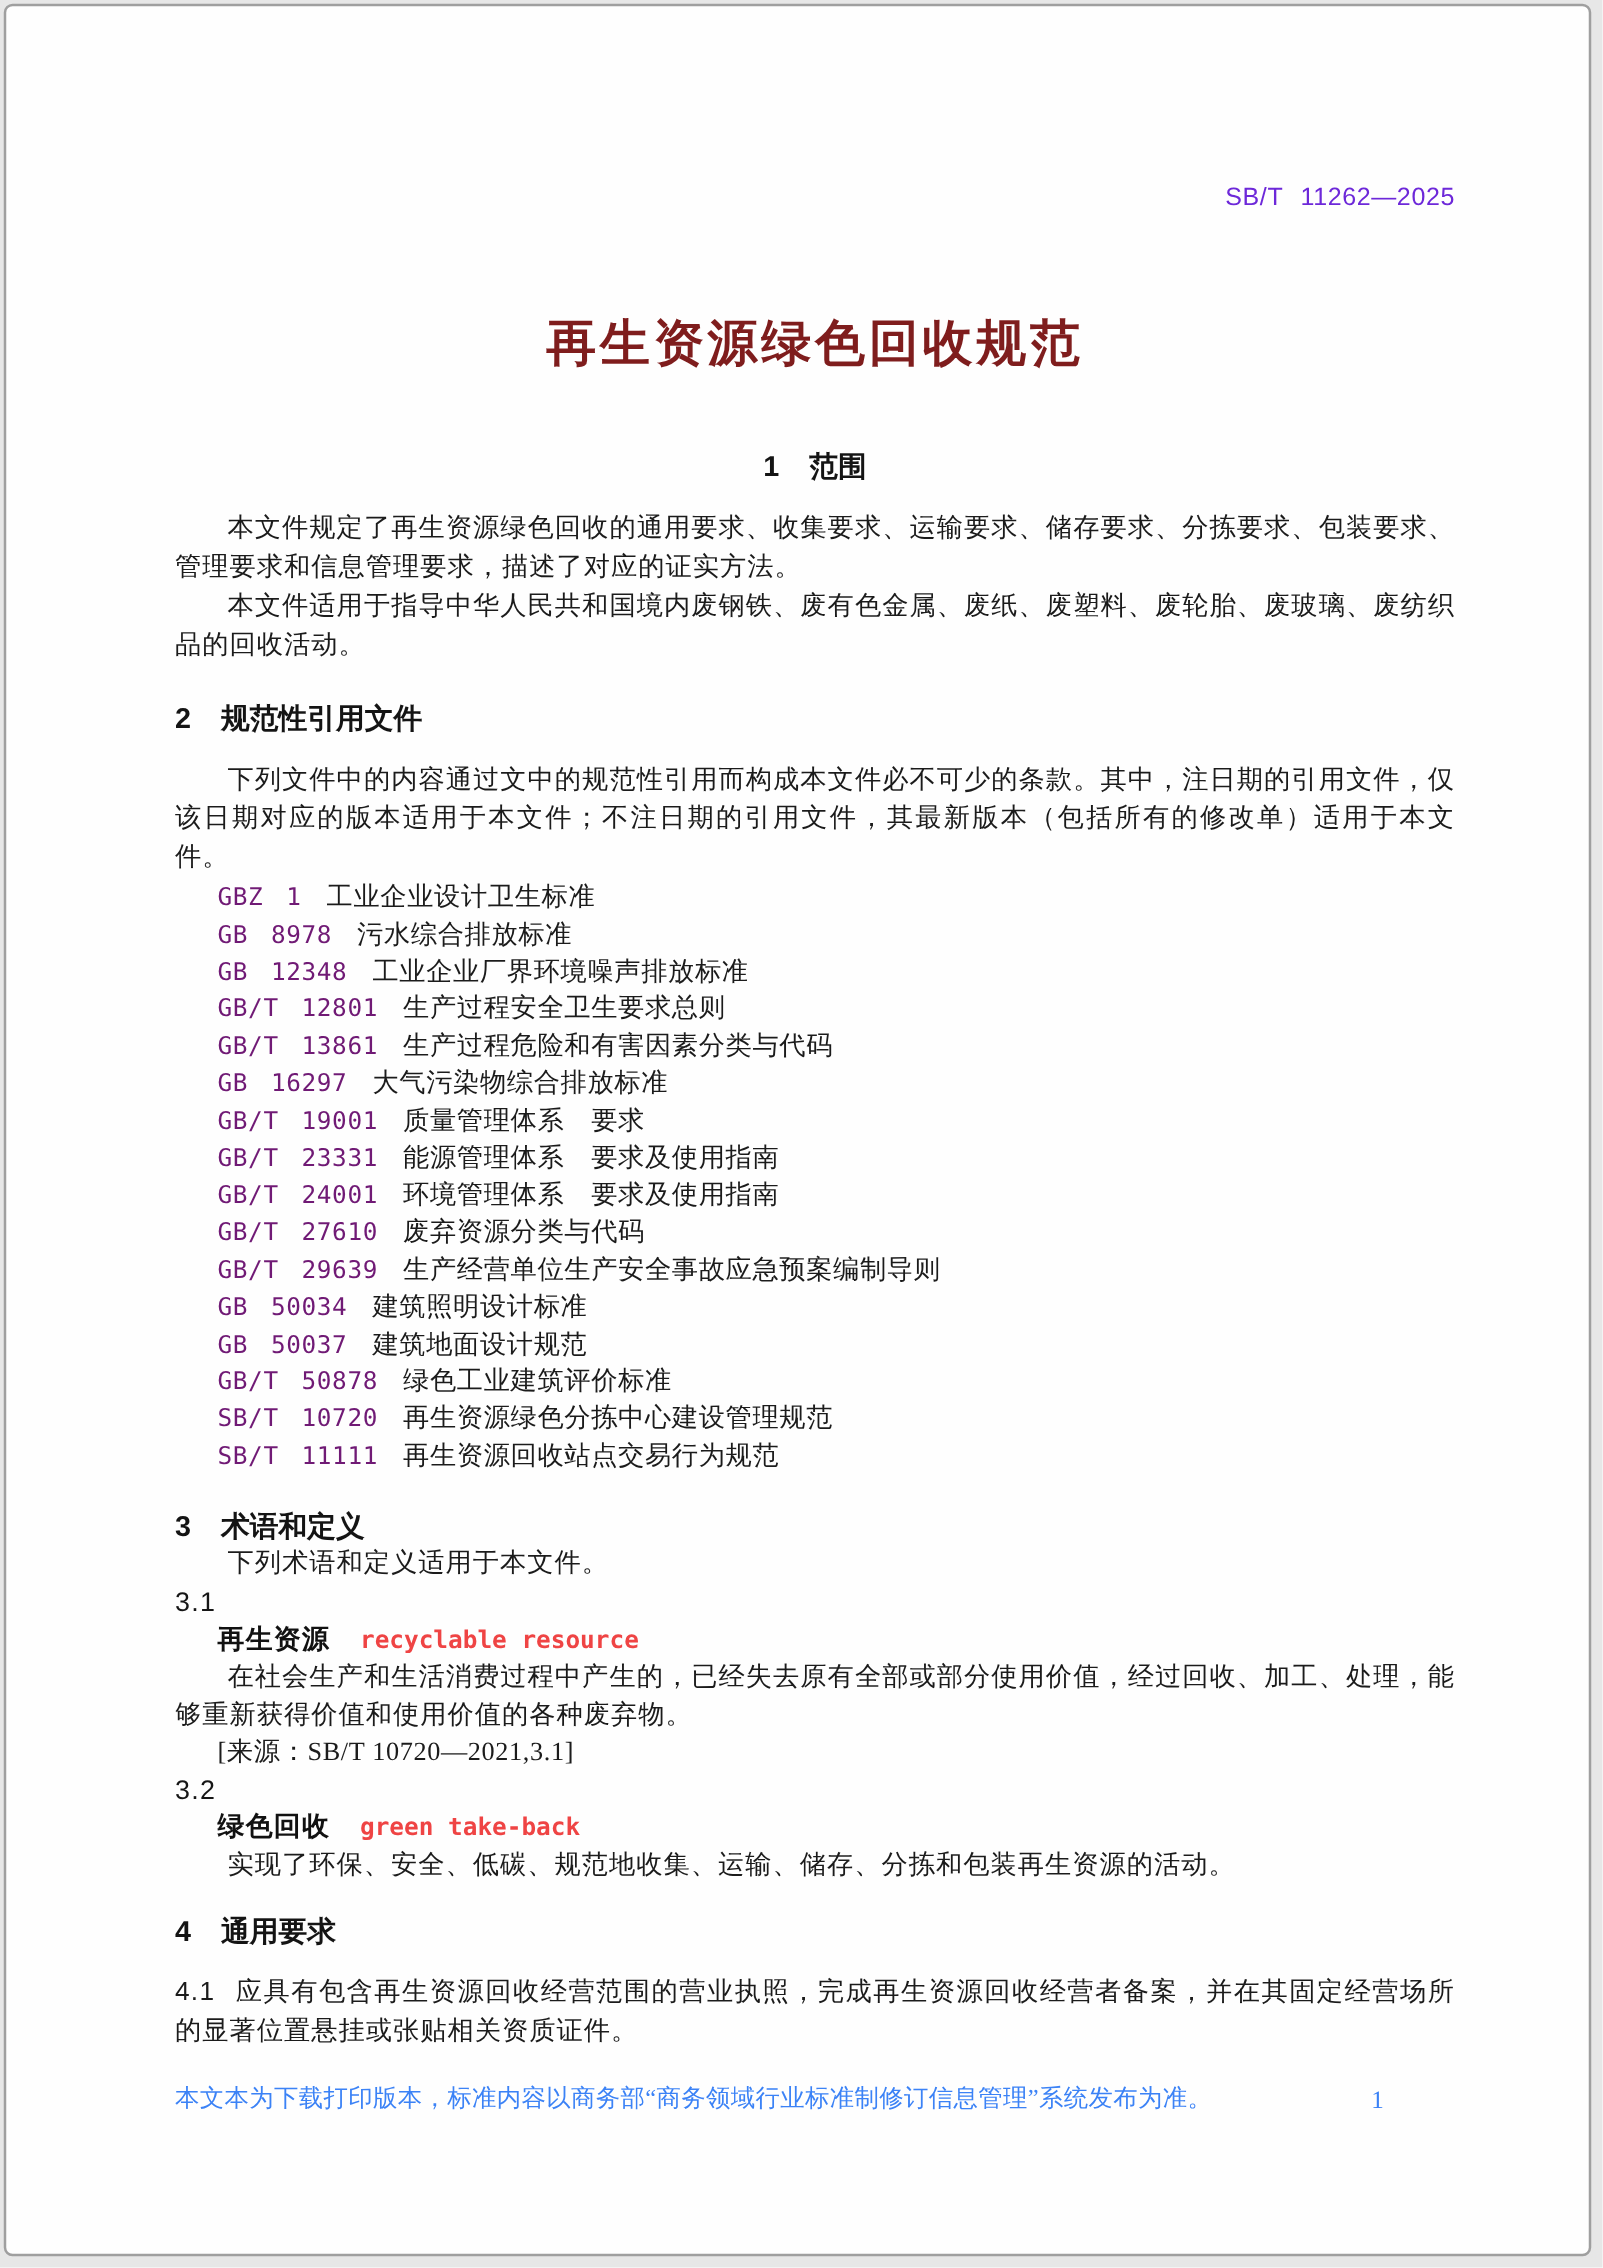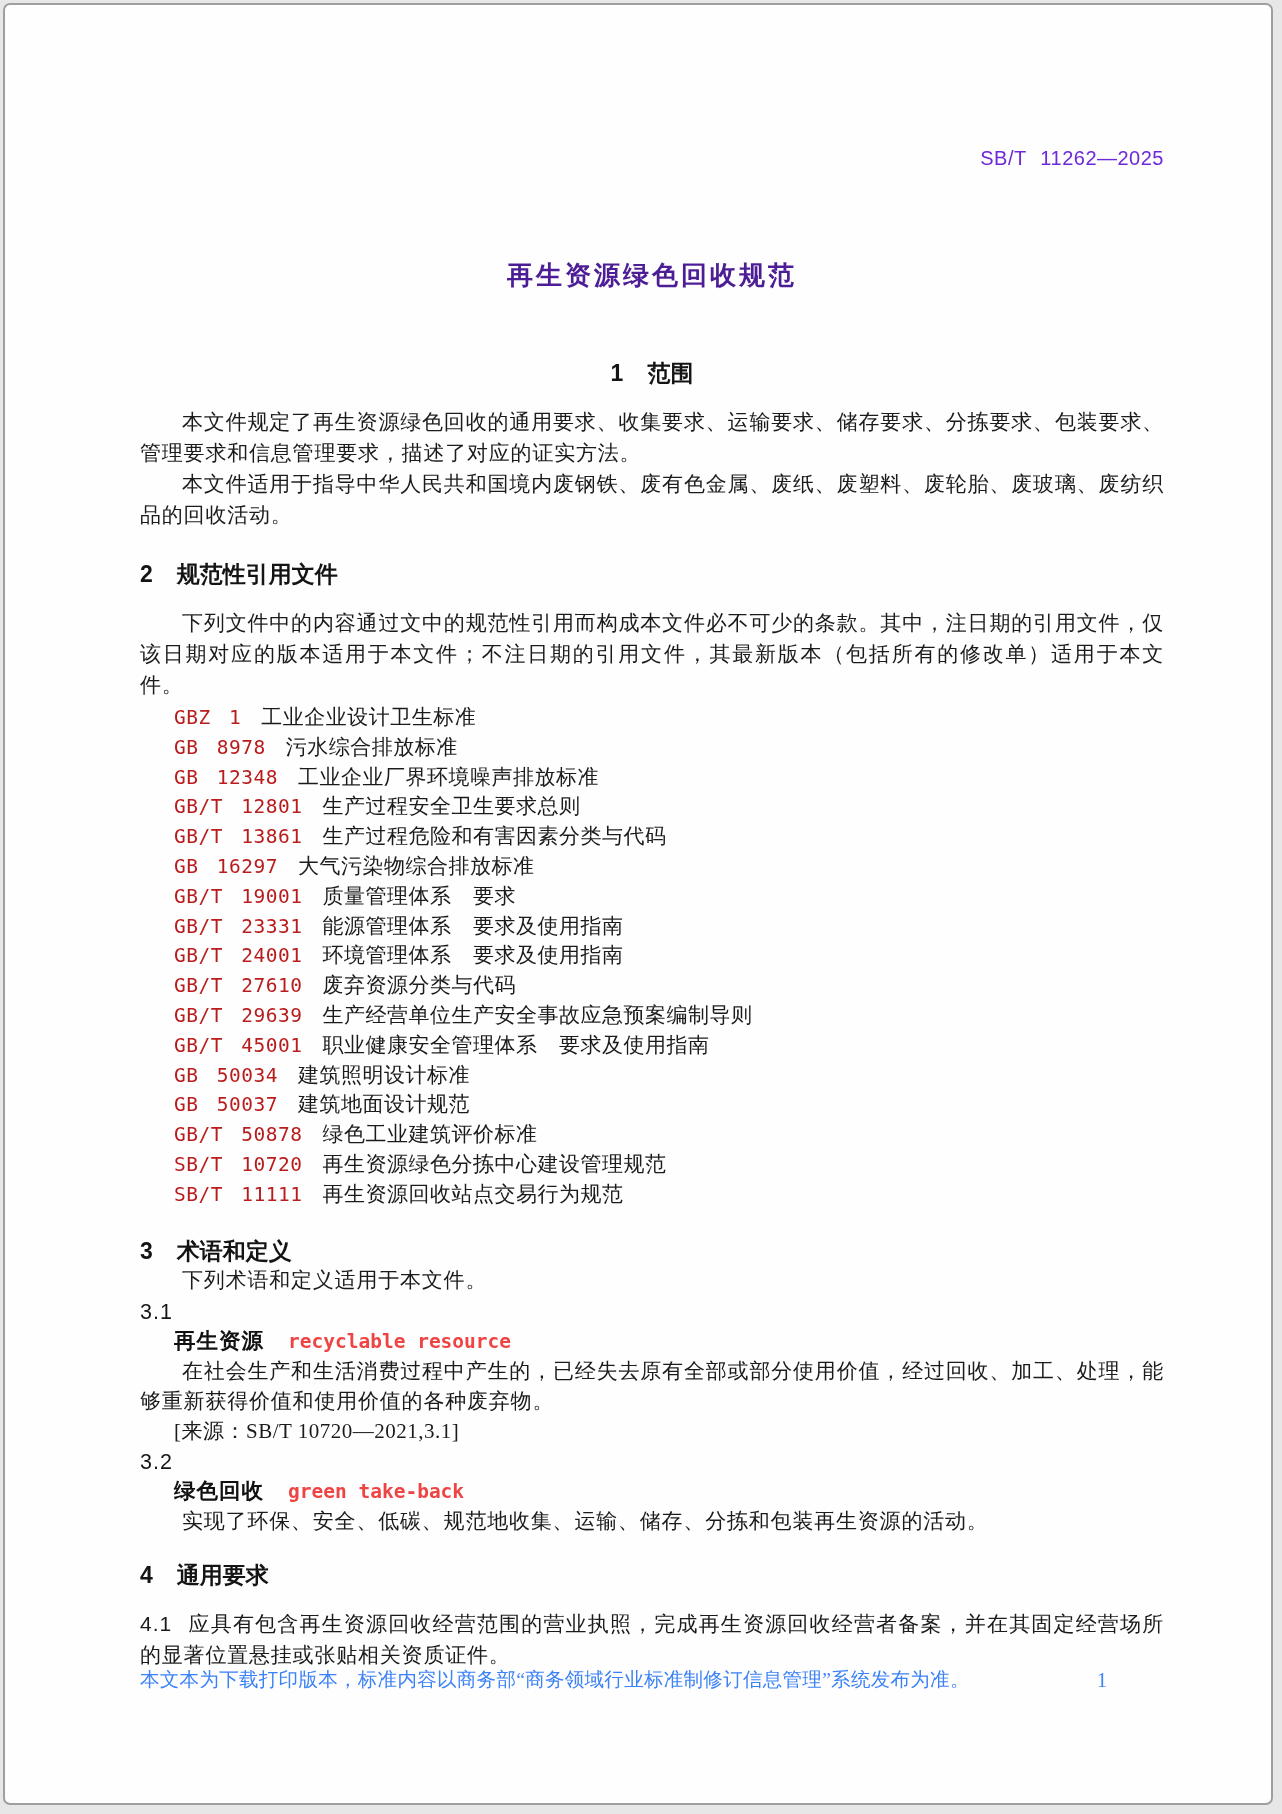--- a/index.html
+++ b/index.html
@@ -27,23 +27,23 @@
     text-align:right;
     font-family:"Liberation Sans","DejaVu Sans",sans-serif;
     font-size:20px;line-height:24px;
     word-spacing:8px;letter-spacing:0.5px;
     color:#6d28d9;
   }
   .doc-title{
     margin:82px 0 0 0;
     text-align:center;
     font-family:"Liberation Sans","DejaVu Sans",sans-serif;
-    font-size:26px;font-weight:700;line-height:46px;
+    font-size:40px;font-weight:700;line-height:46px;
     letter-spacing:3px;
-    color:#4c1d95;
+    color:#7f1d1d;
   }
   .sec-h{
     font-family:"Liberation Sans","DejaVu Sans",sans-serif;
     font-size:23px;font-weight:700;line-height:27px;
     color:#141414;
   }
   .sec-h .sec-num{margin-right:24px;}
   .h-scope{margin-top:62px;text-align:center;}
   .h-normative{margin-top:30px;}
   .h-terms{margin-top:28px;}
@@ -60,21 +60,21 @@
   .ref-row{
     font-size:21px;line-height:28.8px;
     letter-spacing:0.5px;
     white-space:nowrap;
   }
   .ref-code{
     font-family:"DejaVu Sans Mono",monospace;
     font-size:19.5px;
     word-spacing:6px;
     margin-right:20px;
-    color:#b91c1c;
+    color:#701a75;
   }
   .terms-intro{margin-top:22px;line-height:30px;}
   .term-id{
     margin-top:2px;
     font-family:"Liberation Sans","DejaVu Sans",sans-serif;
     font-size:21.5px;line-height:29px;
     letter-spacing:1px;
     color:#161616;
   }
   .term-line{
@@ -152,21 +152,20 @@
       <div class="ref-row"><span class="ref-code">GB 8978</span><span class="ref-name">污水综合排放标准</span></div>
       <div class="ref-row"><span class="ref-code">GB 12348</span><span class="ref-name">工业企业厂界环境噪声排放标准</span></div>
       <div class="ref-row"><span class="ref-code">GB/T 12801</span><span class="ref-name">生产过程安全卫生要求总则</span></div>
       <div class="ref-row"><span class="ref-code">GB/T 13861</span><span class="ref-name">生产过程危险和有害因素分类与代码</span></div>
       <div class="ref-row"><span class="ref-code">GB 16297</span><span class="ref-name">大气污染物综合排放标准</span></div>
       <div class="ref-row"><span class="ref-code">GB/T 19001</span><span class="ref-name">质量管理体系　要求</span></div>
       <div class="ref-row"><span class="ref-code">GB/T 23331</span><span class="ref-name">能源管理体系　要求及使用指南</span></div>
       <div class="ref-row"><span class="ref-code">GB/T 24001</span><span class="ref-name">环境管理体系　要求及使用指南</span></div>
       <div class="ref-row"><span class="ref-code">GB/T 27610</span><span class="ref-name">废弃资源分类与代码</span></div>
       <div class="ref-row"><span class="ref-code">GB/T 29639</span><span class="ref-name">生产经营单位生产安全事故应急预案编制导则</span></div>
-      <div class="ref-row"><span class="ref-code">GB/T 45001</span><span class="ref-name">职业健康安全管理体系　要求及使用指南</span></div>
       <div class="ref-row"><span class="ref-code">GB 50034</span><span class="ref-name">建筑照明设计标准</span></div>
       <div class="ref-row"><span class="ref-code">GB 50037</span><span class="ref-name">建筑地面设计规范</span></div>
       <div class="ref-row"><span class="ref-code">GB/T 50878</span><span class="ref-name">绿色工业建筑评价标准</span></div>
       <div class="ref-row"><span class="ref-code">SB/T 10720</span><span class="ref-name">再生资源绿色分拣中心建设管理规范</span></div>
       <div class="ref-row"><span class="ref-code">SB/T 11111</span><span class="ref-name">再生资源回收站点交易行为规范</span></div>
     </div>
 
     <div class="sec-h h-terms">
       <span class="sec-num">3</span><span>术语和定义</span>
     </div>

